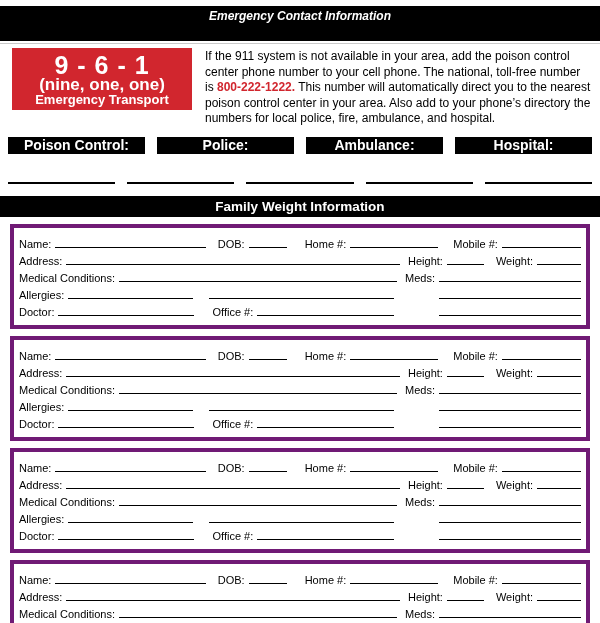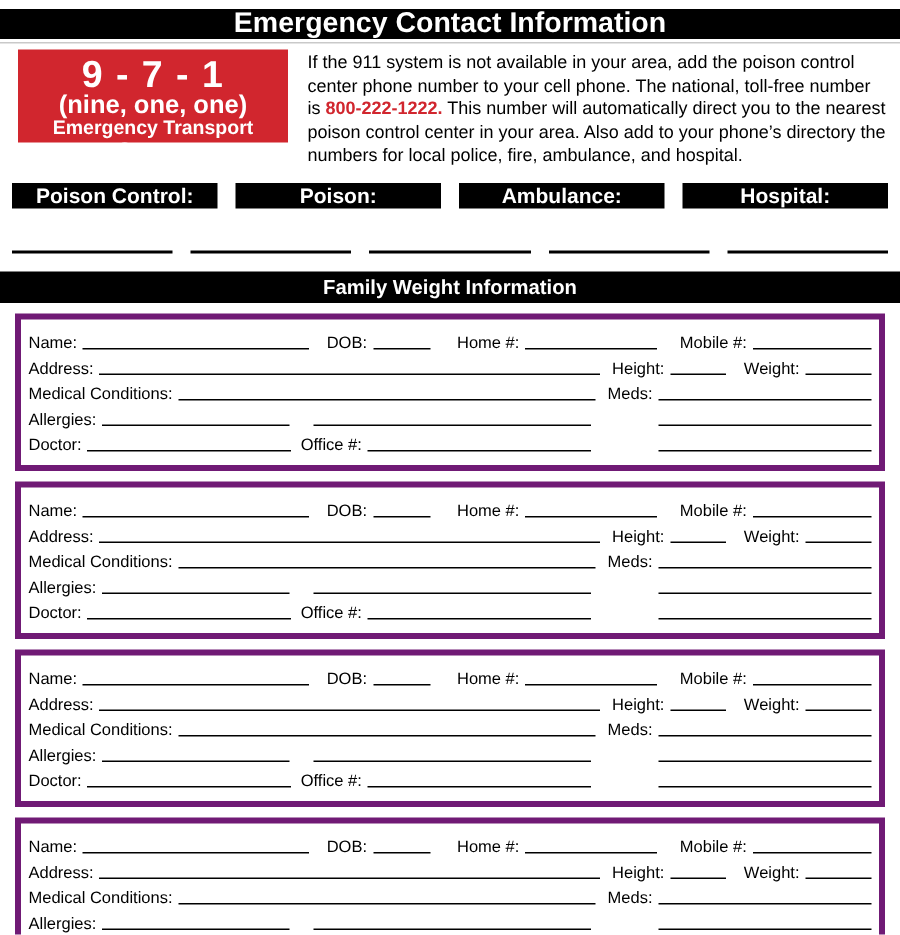--- a/index.html
+++ b/index.html
@@ -1,22 +1,22 @@
 <!DOCTYPE html>
 <html><head>
 <meta charset="utf-8">
 <style>
   * { margin:0; padding:0; box-sizing:border-box; }
   html,body { width:600px; height:623px; background:#ffffff; overflow:hidden;
               font-family:"Liberation Sans", sans-serif; color:#000; }
 
   
   .bar { background:#000; color:#fff; font-weight:bold; text-align:center; }
-  .top-bar { margin-top:6px; height:20px; line-height:20px; font-size:19px;
-             box-shadow:0 2px 0 #ffffff, 0 3px 0 #c9c9c9; }
+  .top-bar { margin-top:6px; height:35px; line-height:20px; font-size:12px;
+             box-shadow:0 2px 0 #ffffff, 0 3px 0 #c9c9c9;font-style:italic; }
   .family-bar { margin-top:12px; height:21px; line-height:21px; font-size:13.5px; }
 
   
   .intro { display:flex; margin:7px 8px 0 12px; gap:13px; min-height:76px; }
   .nine-box { width:180px; height:62px; background:#d1262e; color:#fff;
               text-align:center; padding-top:5px; flex:none; }
   .nine-number { font-size:25px; font-weight:bold; letter-spacing:1px; line-height:24px; }
   .nine-phonetic { font-size:17px; font-weight:bold; line-height:15px; }
   .nine-label { font-size:13px; font-weight:bold; line-height:15px; }
   .intro-text { flex:1; font-size:12px; line-height:15.5px; padding-top:1px; }
@@ -35,21 +35,21 @@
   .frow { display:flex; align-items:flex-end; height:17px; font-size:11px; white-space:nowrap; }
   .lbl { margin-right:4px; line-height:14px; }
   .fline { height:0; border-bottom:1.5px solid #000; margin-bottom:3px; }
 
   .w-name   { flex:1.9; margin-right:12px; }
   .w-dob    { width:38px; margin-right:18px; }
   .w-home   { width:88px; margin-right:15px; }
   .w-mobile { flex:1; }
 
   .ml8  { margin-left:8px;text-align:right; }
-  .ml10 { margin-left:6px; }
+  .ml10 { margin-left:18px; }
   .ml12 { margin-left:12px; }
   .w-address { flex:1; }
   .w-height  { width:37px; }
   .w-weight  { width:44px; }
   .w-medical { flex:1; }
   .w-meds    { width:142px; }
   .w-allergies { width:125px; }
   .w-mid     { flex:1; margin-left:16px; }
   .w-col3    { width:142px; margin-left:45px; flex:none; }
   .w-doctor  { width:136px; }
@@ -57,30 +57,30 @@
 </style>
 </head>
 <body>
 
 <div class="bar top-bar">
   <span>Emergency Contact Information</span>
 </div>
 
 <div class="intro">
   <div class="nine-box" style="background: rgb(209, 38, 46);">
-    <div class="nine-number">9 - 7 - 1</div>
+    <div class="nine-number">9 - 6 - 1</div>
     <div class="nine-phonetic">(nine, one, one)</div>
     <div class="nine-label">Emergency Transport System</div>
   </div>
   <div class="intro-text"><span>If the 911 system is not available in your area, add the poison control center phone number to your cell phone. The national, toll-free number is </span><span class="phone-red" style="color: rgb(209, 38, 46);">800-222-1222.</span><span> This number will automatically direct you to the nearest poison control center in your area. Also add to your phone’s directory the numbers for local police, fire, ambulance, and hospital.</span></div>
 </div>
 
 <div class="contacts-row">
   <div class="contact-box">Poison Control:</div>
-  <div class="contact-box">Poison:</div>
+  <div class="contact-box">Police:</div>
   <div class="contact-box">Ambulance:</div>
   <div class="contact-box">Hospital:</div>
 </div>
 
 <div class="contact-lines">
   <div class="contact-line"></div>
   <div class="contact-line"></div>
   <div class="contact-line"></div>
   <div class="contact-line"></div>
   <div class="contact-line"></div>

